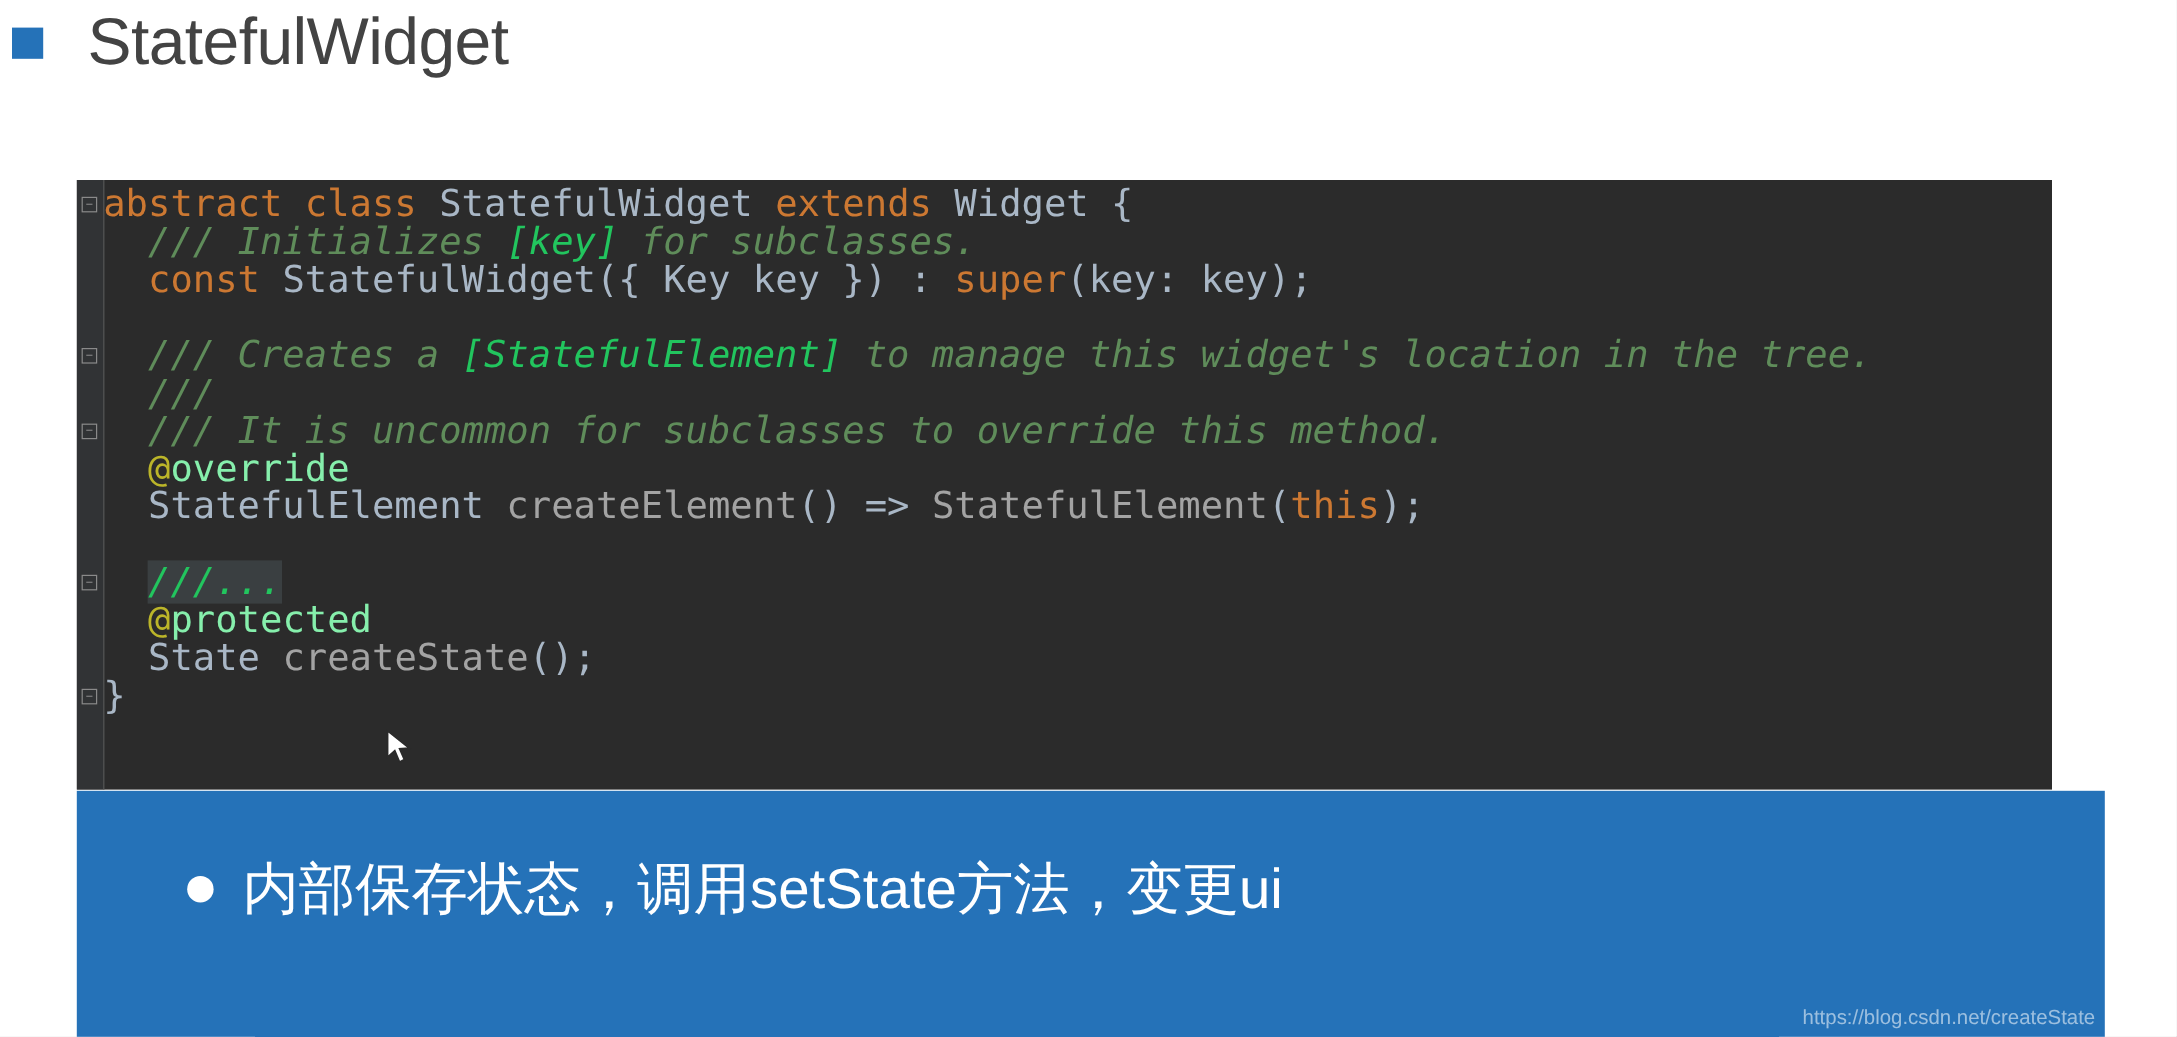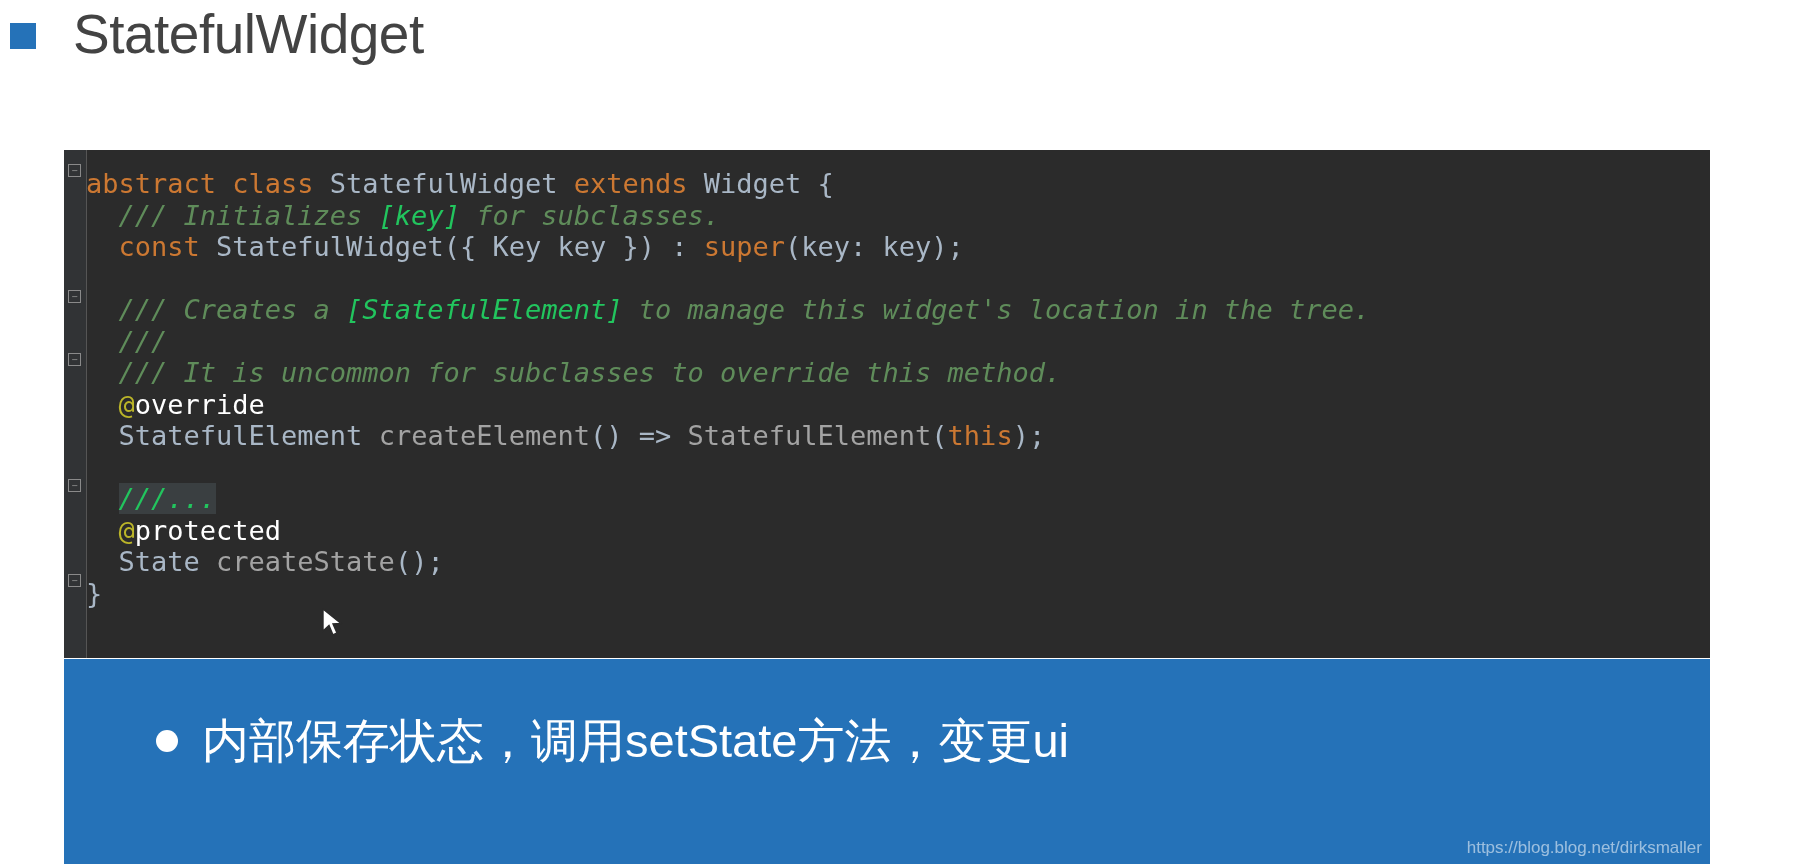--- a/index.html
+++ b/index.html
@@ -74,35 +74,35 @@
     text-align: center;
     font-family: "DejaVu Sans Mono", monospace;
     box-sizing: border-box;
   }
   .code-lines {
     position: absolute;
     left: 22px;
     top: 0;
     right: 0;
     bottom: 0;
-    padding-top: 18px;
+    padding-top: 5px;
     font-family: "DejaVu Sans Mono", monospace;
-    font-size: 27px;
+    font-size: 31px;
     line-height: 31.5px;
     white-space: pre;
     color: #a9b7c6;
   }
   .code-lines .ln { display: block; height: 31.5px; }
   .kw      { color: #cc7832; }
   .typ     { color: #a9b7c6; }
   .fn      { color: #a3a3a3; }
   .cmt     { color: #5f8c5a; font-style: italic; text-align: right; }
   .cmtref  { color: #22c55e; font-style: italic; }
   .ann     { color: #bbb529; }
-  .anntxt  { color: #ffffff; }
+  .anntxt  { color: #86efac; }
   .punc    { color: #a9b7c6; }
   .hl      { background: #3a3f41; }
 
   
   .mouse-cursor {
     position: absolute;
     left: 322px;
     top: 608px;
     width: 22px;
     height: 32px;
@@ -110,20 +110,21 @@
   }
 
   
   .blue-banner {
     position: absolute;
     left: 64px;
     top: 659px;
     width: 1646px;
     height: 205px;
     background: #2572b8;
+    padding-left: 44px;
   }
   .banner-row {
     position: absolute;
     left: 92px;
     top: 56px;
     display: flex;
     align-items: center;
   }
   .banner-bullet {
     width: 22px;
@@ -173,14 +174,14 @@
 
 <svg class="mouse-cursor" viewBox="0 0 22 32">
   <polygon points="1,1 1,23 7,17.5 11,27 15,25 11,16 19,15.5" fill="#ffffff" stroke="#2b2b2b" stroke-width="1.4"></polygon>
 </svg>
 
 <div class="blue-banner">
   <div class="banner-row">
     <div class="banner-bullet"></div>
     <div class="banner-text">内部保存状态，调用setState方法，变更ui</div>
   </div>
-  <div class="watermark">https://blog.blog.net/dirksmaller</div>
+  <div class="watermark">https://blog.csdn.net/createState</div>
 </div>
 
 </body></html>

